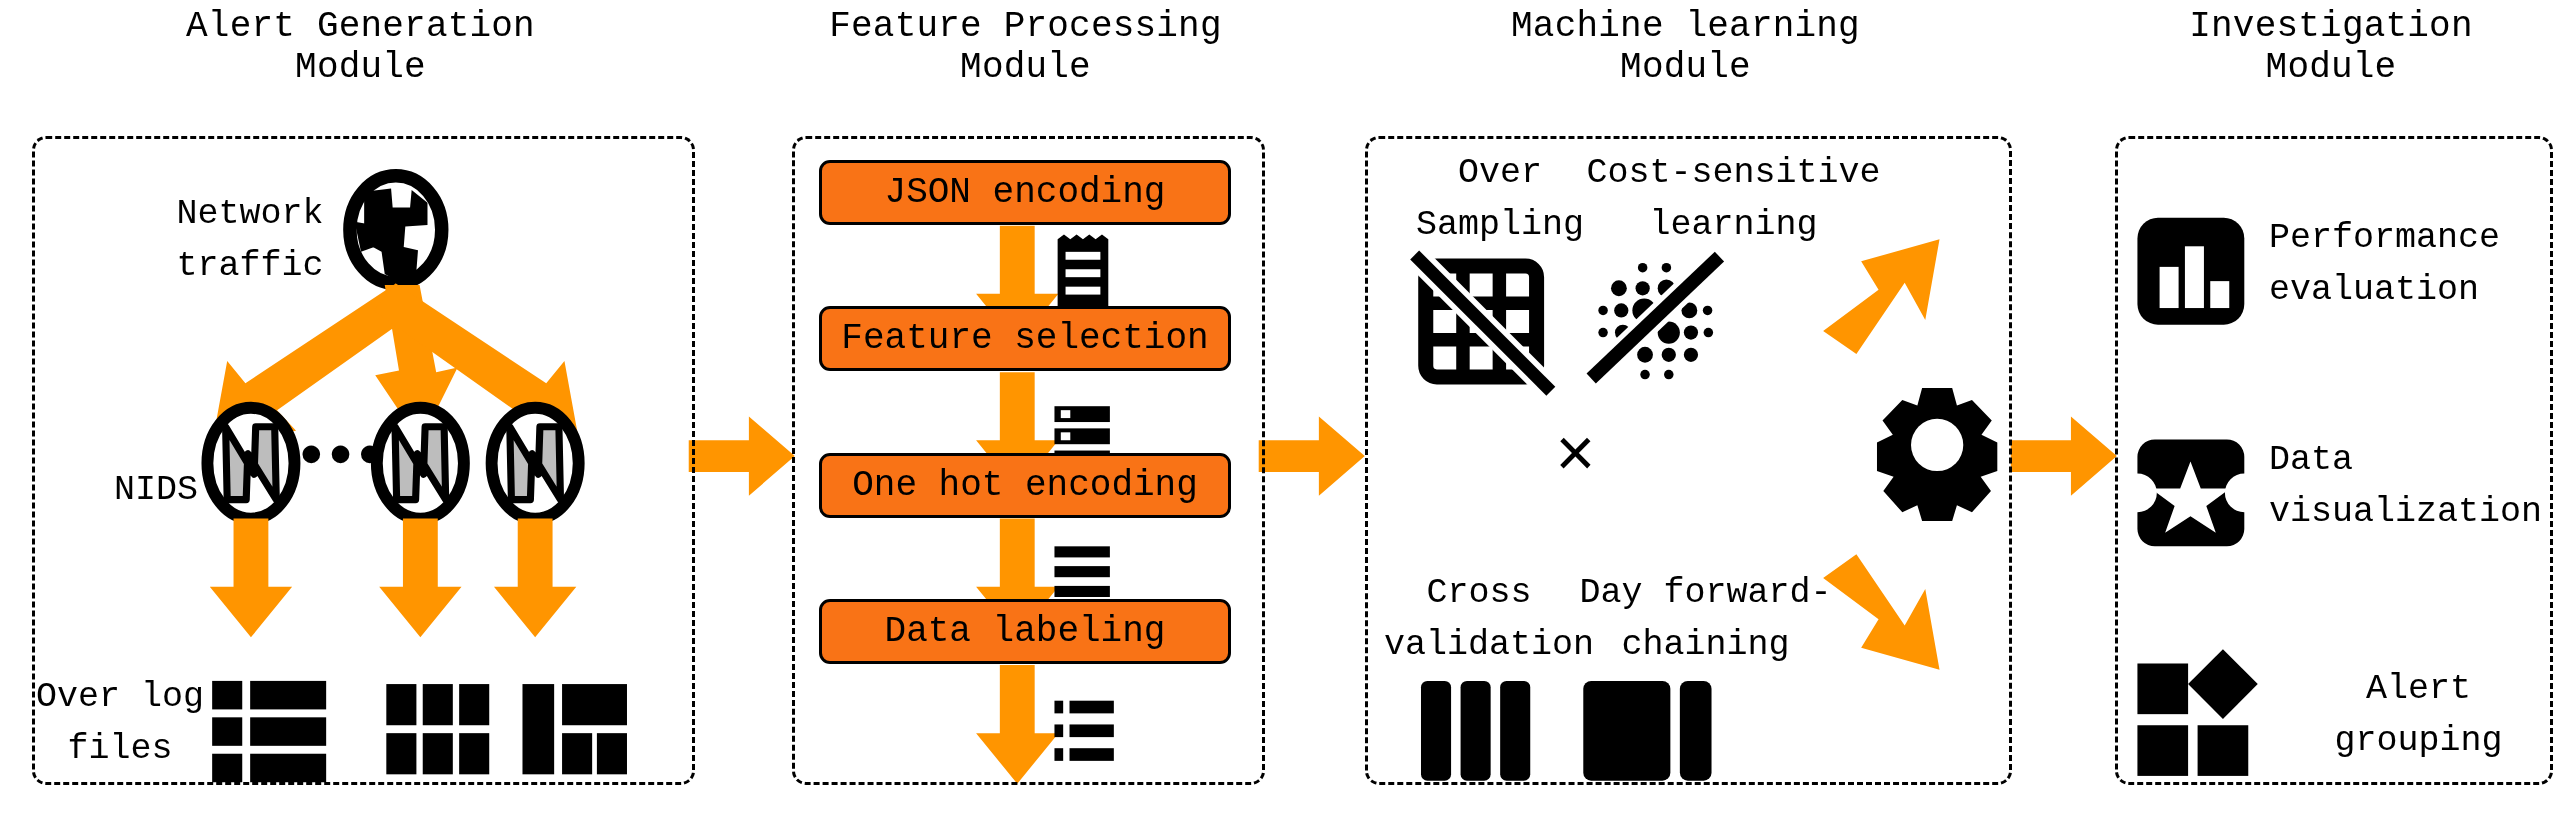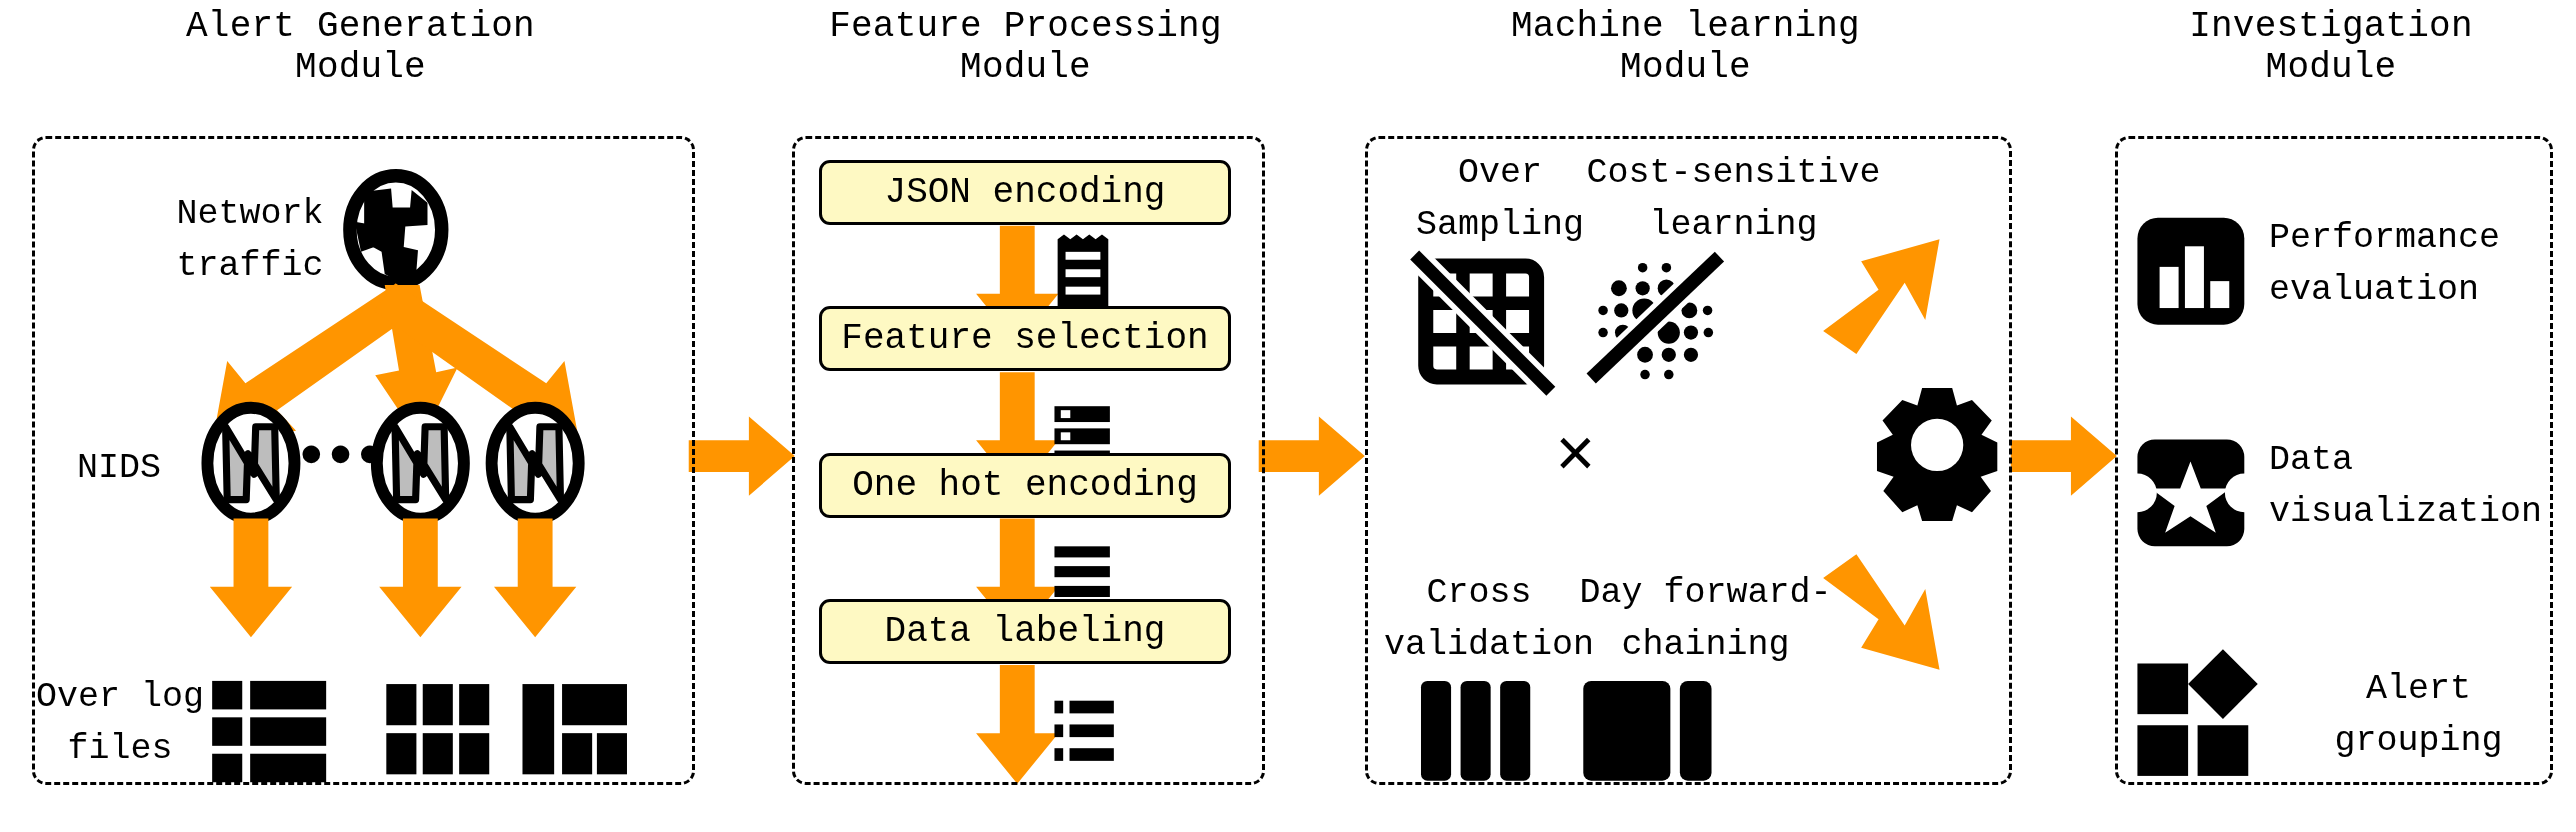--- a/index.html
+++ b/index.html
@@ -17,21 +17,21 @@
   .mod-box{
     position:absolute;border:3.2px dashed #000;border-radius:14.2px;background:transparent;
   }
 
   
   .lbl{position:absolute;font-size:35px;line-height:52px;text-align:center;white-space:pre-line;}
   .lbl-l{text-align:left;}
 
   
   .pbox{
-    position:absolute;background:#fef9c3;border:3.2px solid #000;border-radius:11px;
+    position:absolute;background:#f97316;border:3.2px solid #000;border-radius:11px;
     display:flex;align-items:center;justify-content:center;
     font-size:36px;color:#000;box-sizing:border-box;
   }
 
   
   svg.layer{position:absolute;left:0;top:0;width:2576px;height:833px;pointer-events:none;}
 </style>
 </head>
 <body>
 
@@ -262,21 +262,21 @@
   <div class="mod-title" style="left:792px;top:6.3px;width:467px;">Feature Processing
 Module</div>
   <div class="mod-title" style="left:1365px;top:6.3px;width:641px;">Machine learning
 Module</div>
   <div class="mod-title" style="left:2115px;top:6.3px;width:432px;">Investigation
 Module</div>
 
   <div class="lbl" style="left:135px;top:188px;width:230px;">Network
 traffic</div>
 
-  <div class="lbl" style="left:40px;top:442px;width:158px;">NIDS</div>
+  <div class="lbl" style="left:40px;top:464px;width:158px;text-align:right;">NIDS</div>
 
   <div class="lbl" style="left:299px;top:429px;width:87px;font-size:41px;letter-spacing:4.7px;">●●●</div>
 
   <div class="lbl" style="left:33px;top:671px;width:174px;">Over log
 files</div>
 
   <div class="pbox" style="left:819px;top:160px;width:412px;height:65px;">JSON encoding</div>
   <div class="pbox" style="left:819px;top:306px;width:412px;height:65px;">Feature selection</div>
   <div class="pbox" style="left:819px;top:599px;width:412px;height:65px;">Data labeling</div>
   <div class="pbox" style="left:819px;top:453px;width:412px;height:65px;">One hot encoding</div>

